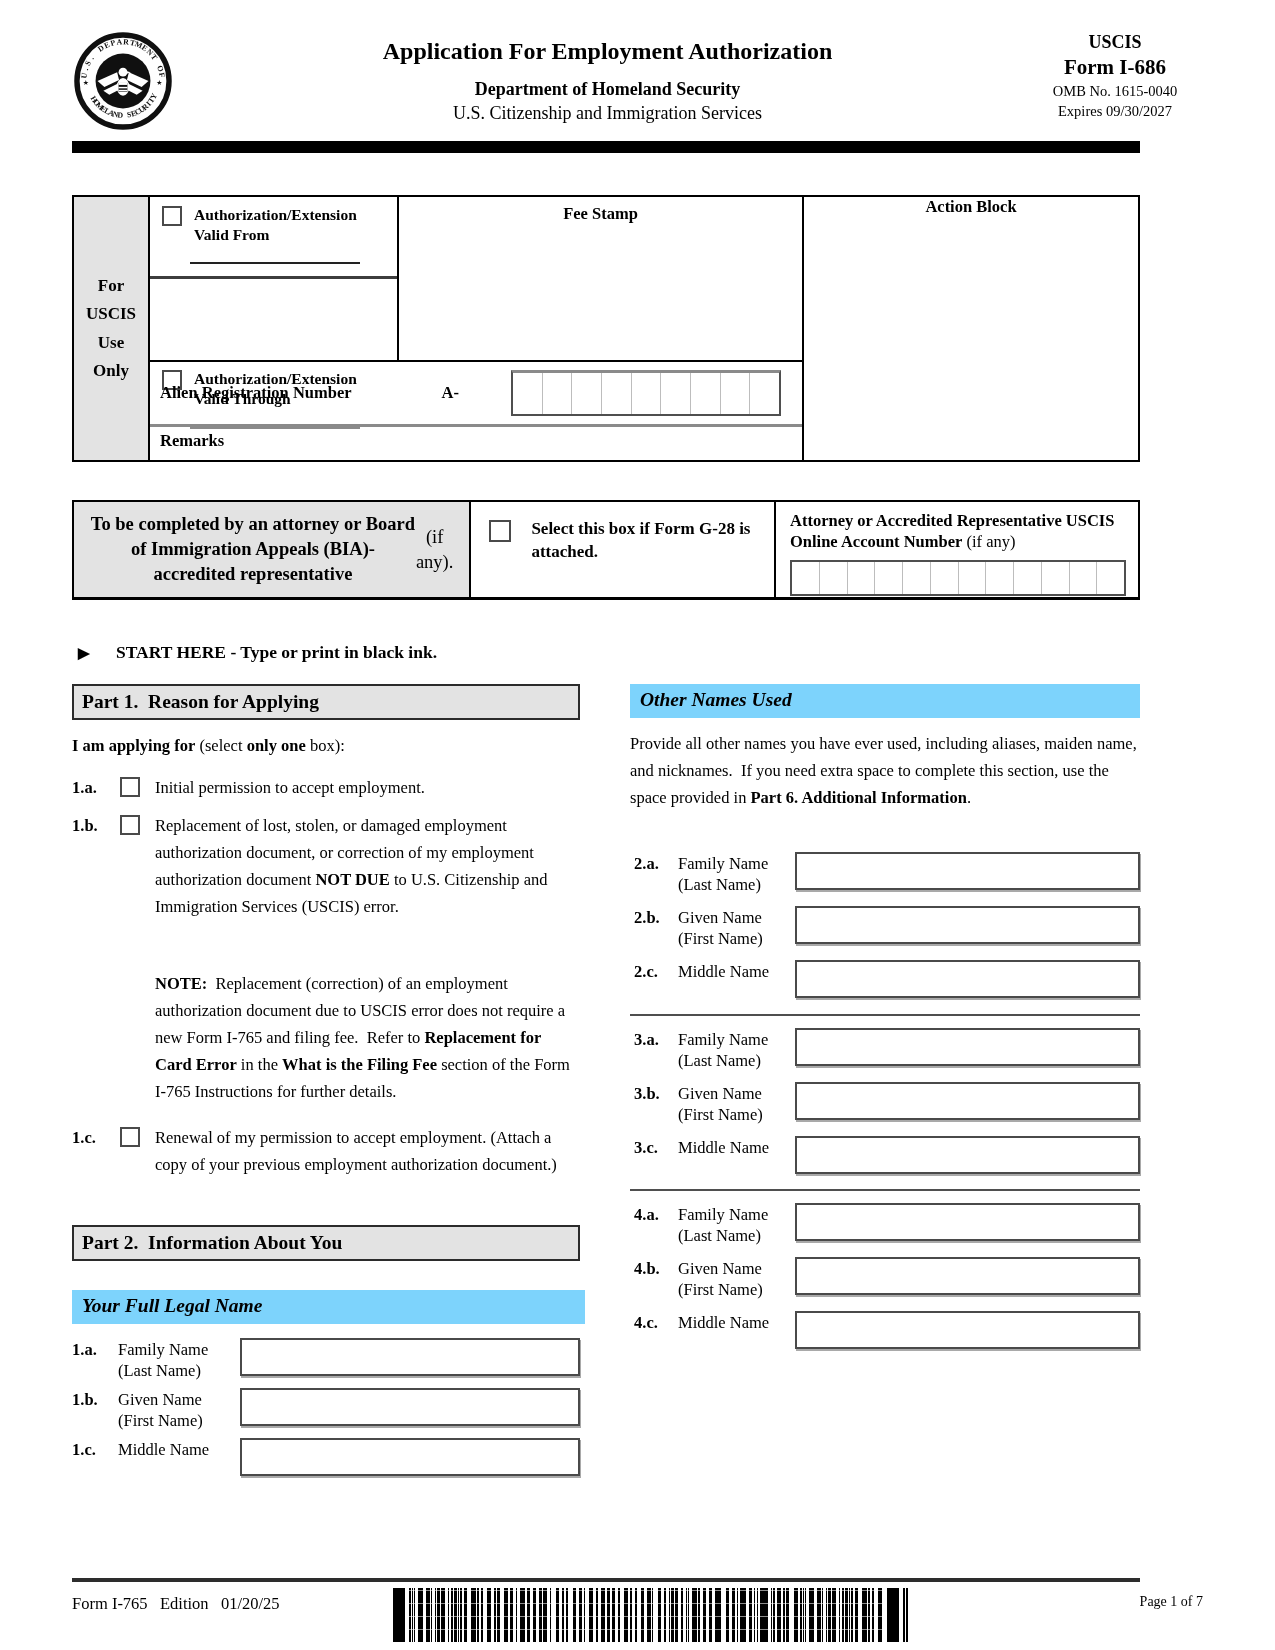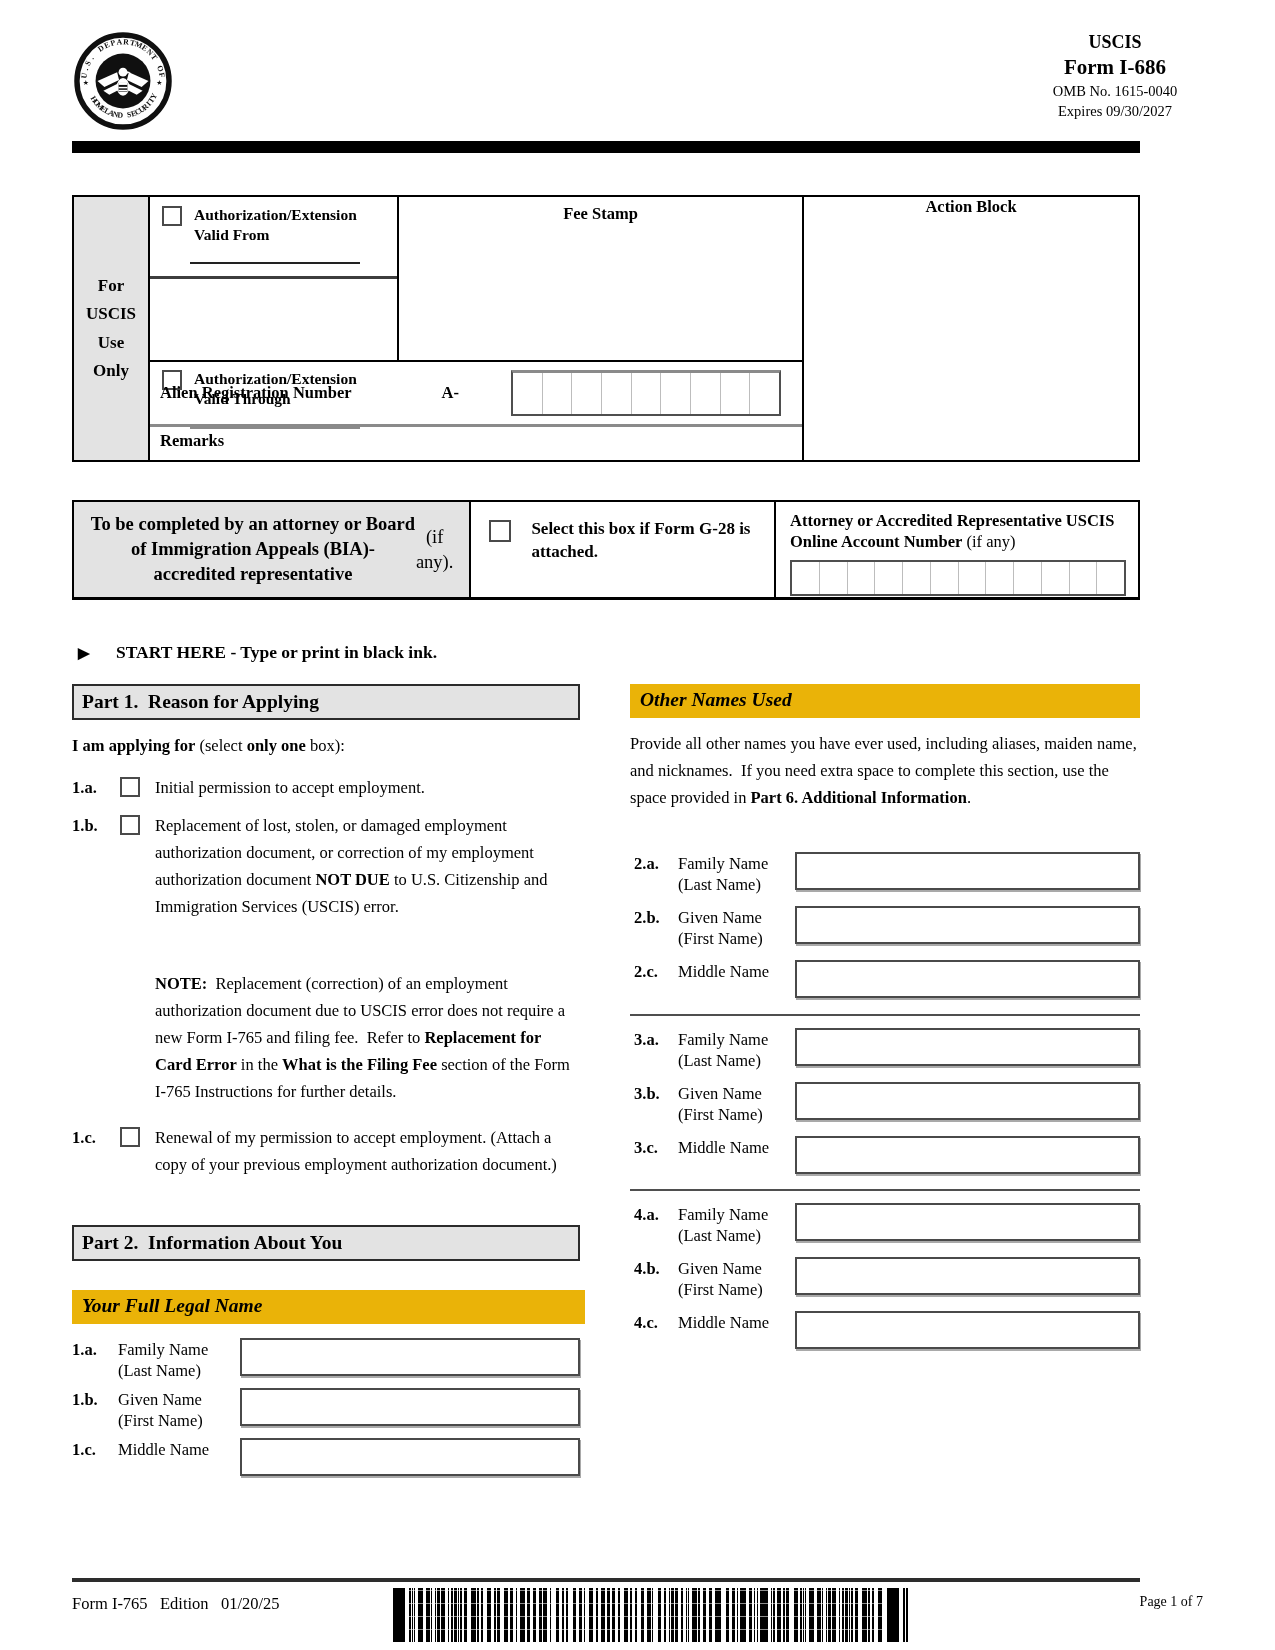--- a/index.html
+++ b/index.html
@@ -50,21 +50,21 @@
 
   
   .start-here { position:absolute; left:78px; top:642px; font-size:17.5px; font-weight:bold; }
   .start-arrow { display:inline-block; margin-right:22px; font-size:15px; }
 
   
   .col-left { position:absolute; left:72px; top:684px; width:508px; }
   .col-right { position:absolute; left:630px; top:684px; width:510px; }
 
   .sec-hdr { height:36px; background:#e3e3e3; border:2px solid #2b2b2b; font-weight:bold; font-size:19.5px; line-height:31px; padding-left:8px; }
-  .sub-hdr { height:34px; background:#eab308; font-weight:bold; font-style:italic; font-size:19.5px; line-height:32px; padding-left:10px; }
+  .sub-hdr { height:34px; background:#7dd3fc; font-weight:bold; font-style:italic; font-size:19.5px; line-height:32px; padding-left:10px; }
 
   .p1-item { position:absolute; left:0; width:508px; padding-left:83px; font-size:16.5px; line-height:27px; }
   .p1-item .num { position:absolute; left:0; top:0; font-weight:bold; }
   .p1-item .checkbox { left:48px; top:3px; }
   .p1-intro { position:absolute; left:0; top:52px; font-size:16.5px; }
 
   
   .p2-hdr { position:absolute; left:72px; top:1225px; width:508px; }
   .p2-name-hdr { position:absolute; left:72px; top:1290px; width:513px; }
   .fld { position:absolute; font-size:16.5px; }
@@ -147,20 +147,25 @@
         <text x="0" y="0" transform="translate(70.5,81.4) rotate(-33.2)" font-size="8" font-weight="bold" text-anchor="middle" fill="#101010">U</text>
         <text x="0" y="0" transform="translate(74.5,78.4) rotate(-40.8)" font-size="8" font-weight="bold" text-anchor="middle" fill="#101010">R</text>
         <text x="0" y="0" transform="translate(78.0,74.9) rotate(-48.4)" font-size="8" font-weight="bold" text-anchor="middle" fill="#101010">I</text>
         <text x="0" y="0" transform="translate(81.1,71.0) rotate(-56.0)" font-size="8" font-weight="bold" text-anchor="middle" fill="#101010">T</text>
         <text x="0" y="0" transform="translate(83.6,66.7) rotate(-63.6)" font-size="8" font-weight="bold" text-anchor="middle" fill="#101010">Y</text>
       </g>
     <text x="9" y="54" font-size="7" fill="#101010">★</text>
     <text x="84" y="54" font-size="7" fill="#101010">★</text>
   </svg>
 
+  <div class="title-block">
+    <div class="doc-title">Application For Employment Authorization</div>
+    <div class="dept">Department of Homeland Security</div>
+    <div class="subdept">U.S. Citizenship and Immigration Services</div>
+  </div>
 
   <div class="form-block">
     <div class="fb-uscis">USCIS</div>
     <div class="fb-form">Form I-686</div>
     <div class="fb-omb">OMB No. 1615-0040</div>
     <div class="fb-exp">Expires 09/30/2027</div>
   </div>
 
   <div class="black-bar"></div>
 

